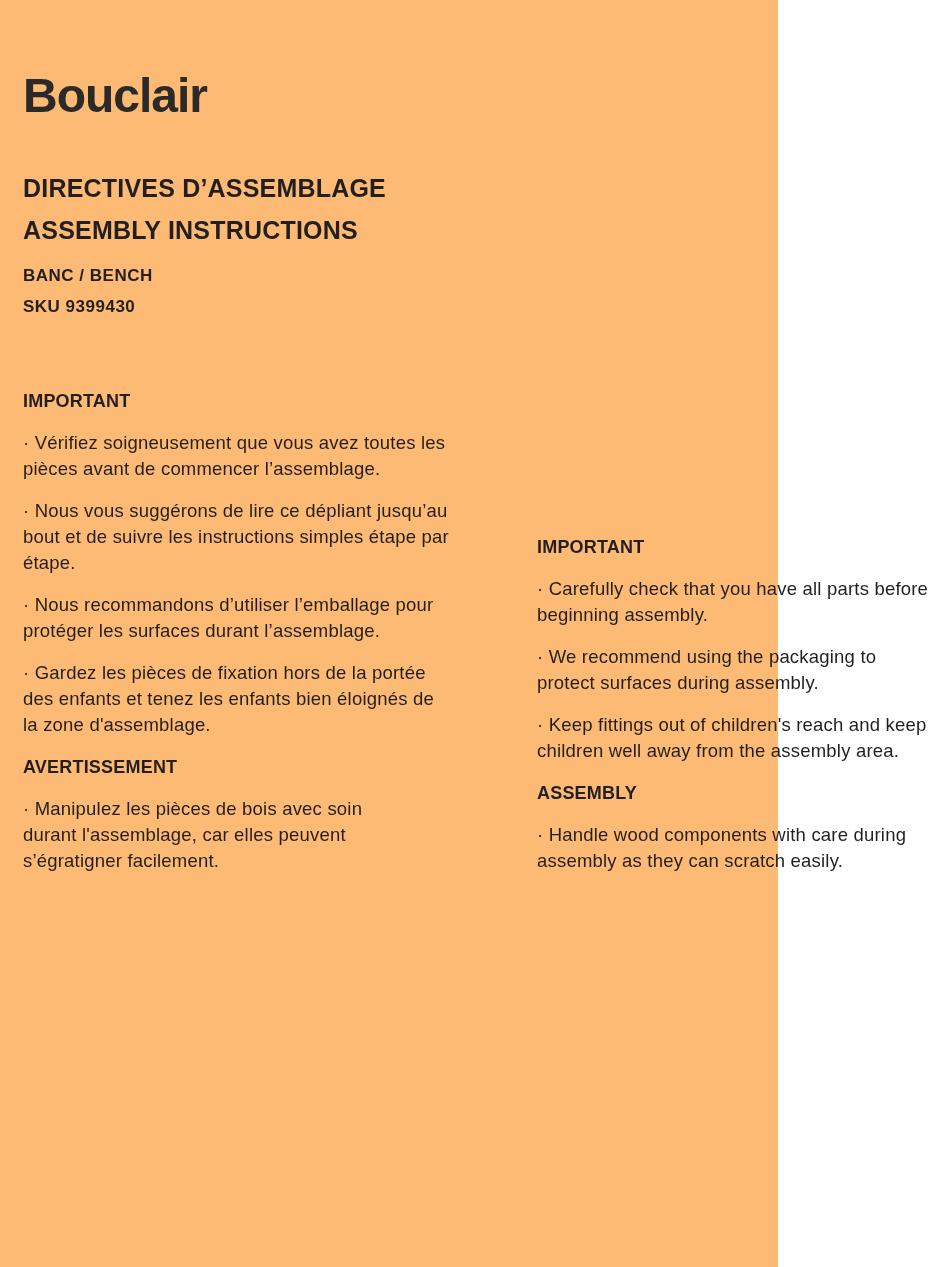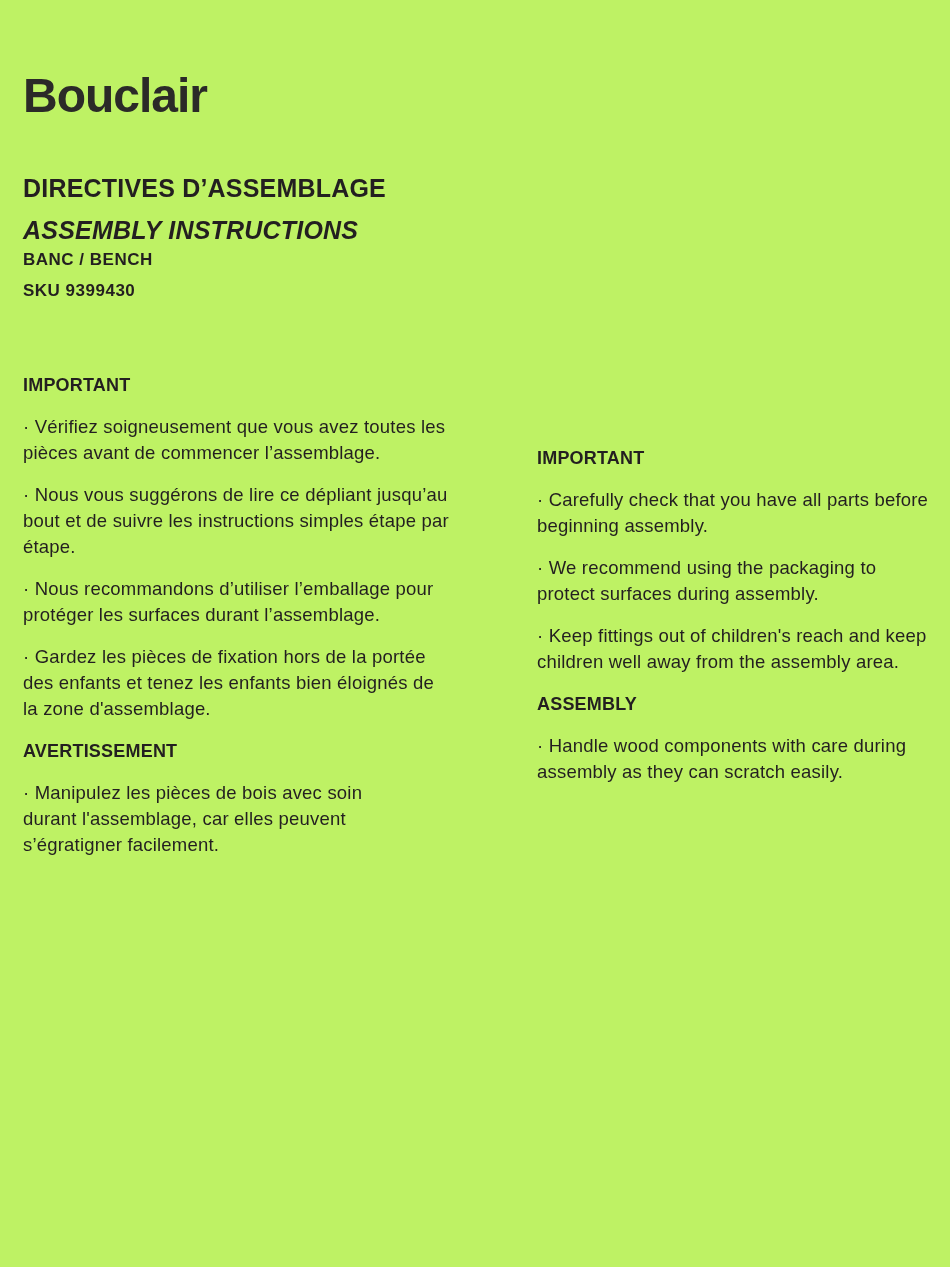--- a/index.html
+++ b/index.html
@@ -6,56 +6,56 @@
   body {
     width: 950px;
     height: 1267px;
     background: #ffffff;
     font-family: "Liberation Sans", "DejaVu Sans", sans-serif;
     color: #231f20;
     overflow: hidden;
   }
   .page {
     position: relative;
-    width: 950px;
+    width: 778px;
     height: 1267px;
     box-sizing: border-box;
     padding: 70px 22px 0 23px;
-    background: #bef264;
+    background: #fdba74;
   }
   .brand {
     font-size: 48px;
     font-weight: 700;
     line-height: 52px;
     letter-spacing: -1px;
     color: #2b2a28;
   }
   .titles {
     text-align: left;
     margin-top: 51px;
   }
   .title-main {
     font-size: 25px;
     font-weight: 700;
     line-height: 30px;
     letter-spacing: 0.2px;
   }
   .title-fr { margin-bottom: 12px; }
-  .title-en { margin-bottom: 0; font-style: italic; }
+  .title-en { margin-bottom: 16px; }
   .title-sub {
     font-size: 17px;
     font-weight: 700;
     line-height: 30px;
     letter-spacing: 0.5px;
   }
   .product { margin-bottom: 1px; }
   .cols {
     display: flex;
     margin-top: 66px;
-    align-items: center;
+    align-items: flex-end;
   }
   .col-fr { width: 514px; flex: none; }
   .col-en { flex: 1; min-width: 0; }
   .sec-heading {
     font-size: 18px;
     font-weight: 700;
     line-height: 26px;
     letter-spacing: 0.2px;
     margin: 0 0 16px 0;
   }

